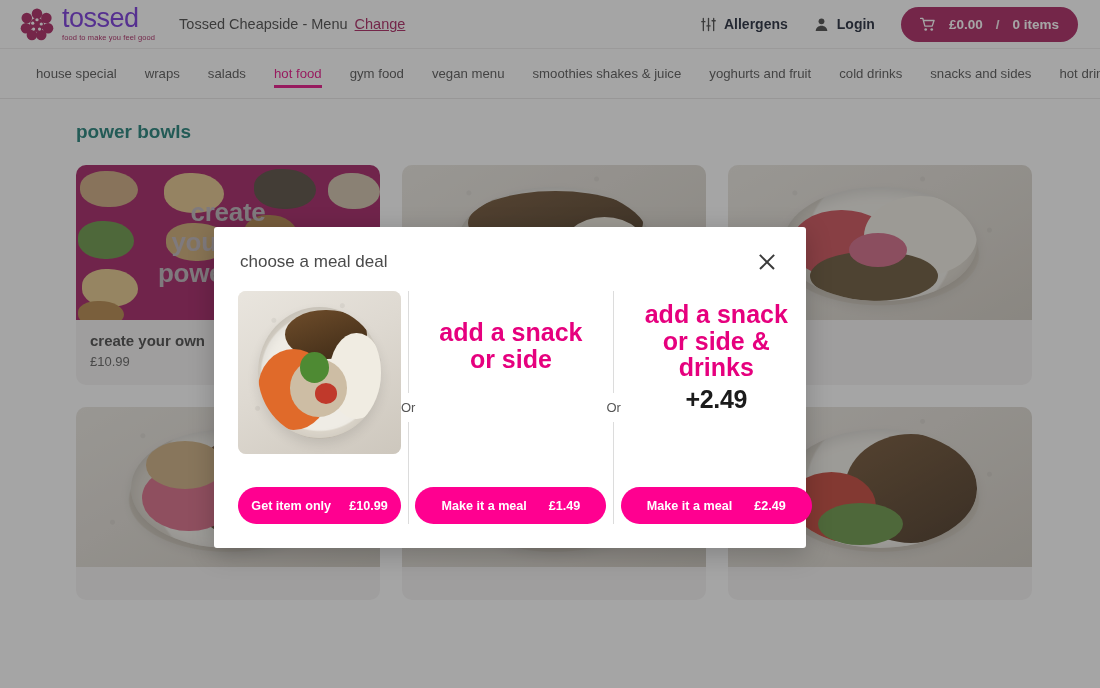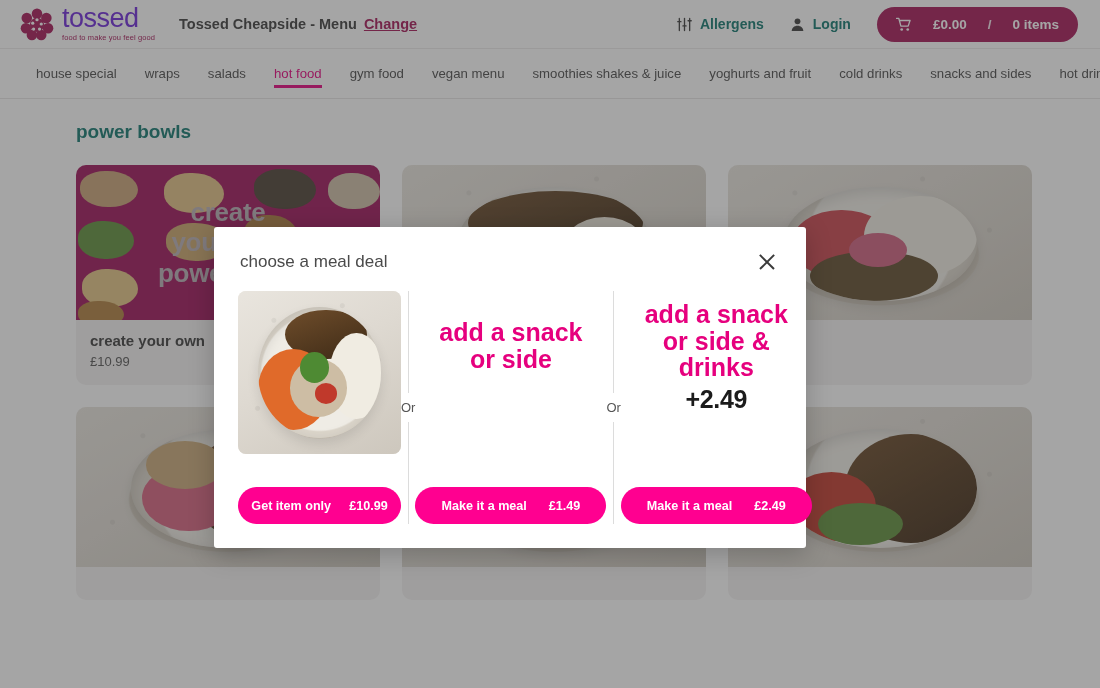--- a/index.html
+++ b/index.html
@@ -17,27 +17,27 @@
   .header {
     height: 49px; background:#fff; display:flex; align-items:center;
     padding: 0 22px 0 20px; border-bottom: 1px solid #eceaea;
   }
   .logo { display:flex; align-items:flex-start; gap:8px; }
   .logo-mark { width:34px; height:34px; flex:0 0 34px; margin-top:1px; }
   .logo-text-wrap { display:flex; flex-direction:column; line-height:1; }
   .logo-word { font-size:27px; font-weight:normal; color:#6d28d9; letter-spacing:-0.5px; line-height:.95; }
   .logo-tag { font-size:7.5px; font-weight:normal; color:#A41556; letter-spacing:0.1px; margin-top:2px; }
 
-  .store-line { margin-left:24px; font-size:14.5px; color:#3b3b3b; display:flex; align-items:center; gap:7px;font-weight:bold; }
+  .store-line { margin-left:24px; font-size:14.5px; color:#3b3b3b; display:flex; align-items:center; gap:7px; }
   .store-change { color:#A41556; text-decoration:underline; cursor:pointer; }
 
   .header-right { margin-left:auto; display:flex; align-items:center; gap:26px; }
-  .hdr-link { display:flex; align-items:center; gap:8px; font-size:14px; color:#0f766e; font-weight:bold; cursor:pointer; }
+  .hdr-link { display:flex; align-items:center; gap:8px; font-size:14px; color:#0f172a; font-weight:bold; cursor:pointer; }
   .cart-btn {
-    display:flex; align-items:center; gap:21px; background:#A41556; color:#fff;
+    display:flex; align-items:center; gap:13px; background:#A41556; color:#fff;
     border-radius:20px; padding:10px 19px; font-size:13.5px; font-weight:bold; cursor:pointer;
   }
   .cart-sep { opacity:.9; }
 
   .navbar {
     height:50px; background:#fff; border-bottom:1px solid #e7e5e5;
     display:flex; align-items:stretch; padding:0 22px; gap:0;
   }
   .nav-item {
     display:flex; align-items:center; padding:0 14px; font-size:13.2px; color:#4a4a4a;

